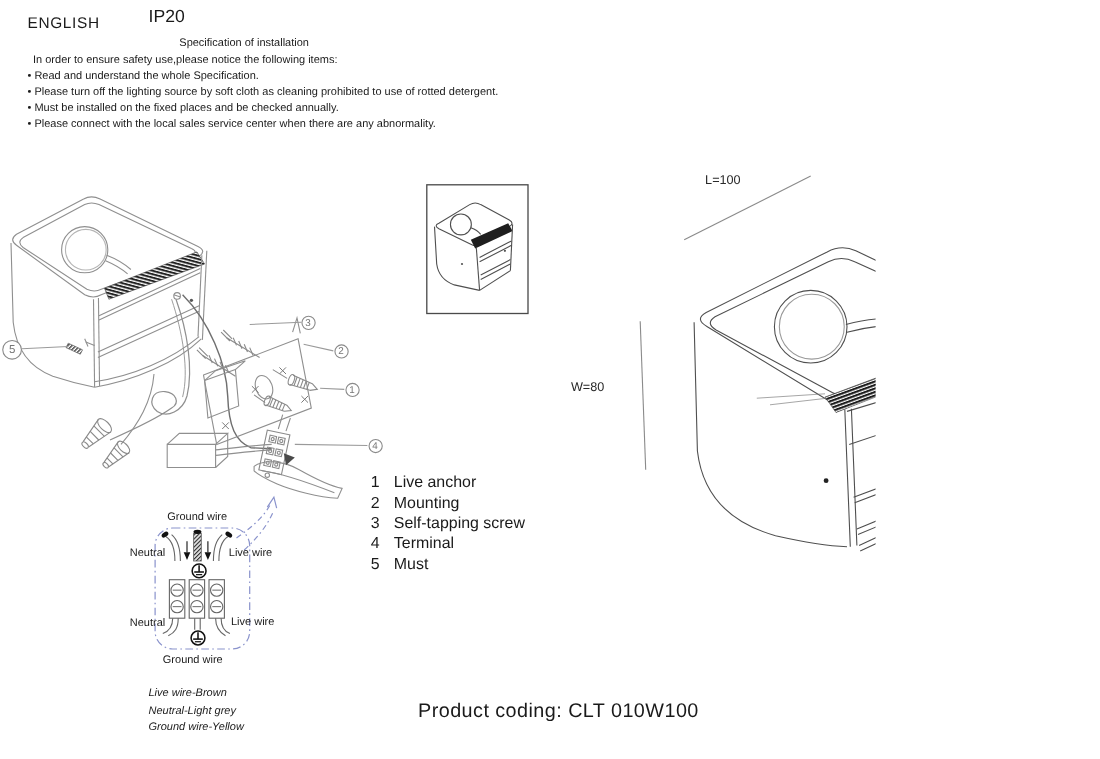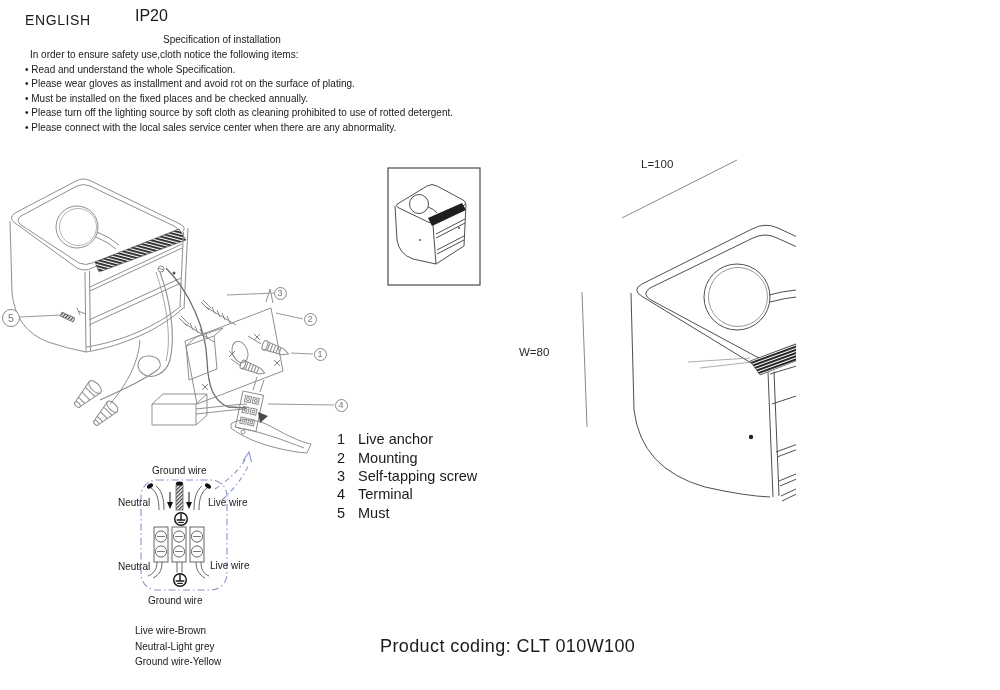--- a/index.html
+++ b/index.html
@@ -285,26 +285,25 @@
         <path d="M 243 461 L 249 452 L 251.5 462"></path>
       </g>
     </g>
   </svg>
 
   <div class="t lang">ENGLISH</div>
   <div class="t ip">IP20</div>
   <div class="t title">Specification of installation</div>
 
   <div class="intro-block">
-    <div class="intro">In order to ensure safety use,cloth notice the following items:</div>
+    <div class="intro">In order to ensure safety use,please notice the following items:</div>
     <ul>
       <li>Read and understand the whole Specification.</li>
-      <li>Please wear gloves as installment and avoid rot on the surface of plating.</li>
+      <li>Please turn off the lighting source by soft cloth as cleaning prohibited to use of rotted detergent.</li>
       <li>Must be installed on the fixed places and be checked annually.</li>
-      <li>Please turn off the lighting source by soft cloth as cleaning prohibited to use of rotted detergent.</li>
       <li>Please connect with the local sales service center when there are any abnormality.</li>
     </ul>
   </div>
 
   <div class="co sm" style="left:313.5px;top:347.5px;">
       <span>1</span>
     </div>
   <div class="co sm" style="left:303.5px;top:312.5px;">
       <span>2</span>
     </div>
@@ -345,21 +344,21 @@
   <div class="t dim" style="left:882px;top:189px;">H=100</div>
   <div class="t dim" style="left:519px;top:346px;">W=80</div>
 
   <div class="t wl" style="left:152px;top:465px;">Ground wire</div>
   <div class="t wl" style="left:118px;top:497px;">Neutral</div>
   <div class="t wl" style="left:208px;top:497px;">Live wire</div>
   <div class="t wl" style="left:118px;top:561px;">Neutral</div>
   <div class="t wl" style="left:210px;top:560px;">Live wire</div>
   <div class="t wl" style="left:148px;top:595px;">Ground wire</div>
 
-  <div class="t wl legend" style="left:135px;top:625px;">
+  <div class="t wl legend" style="left:135px;top:625px;font-style:italic;">
     <div>Live wire-Brown</div>
     <div>Neutral-Light grey</div>
     <div>Ground wire-Yellow</div>
   </div>
 
   <div class="t coding">Product coding: CLT 010W100</div>
 
 </div>
 
 </body></html>

